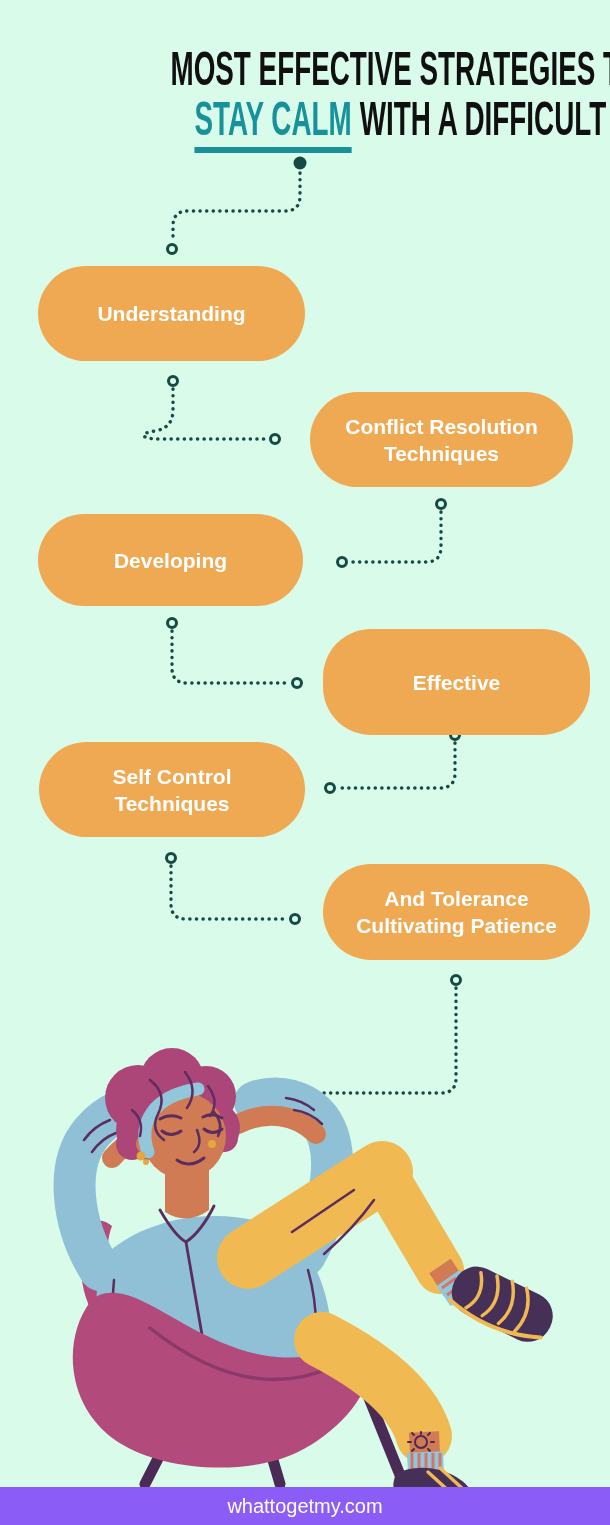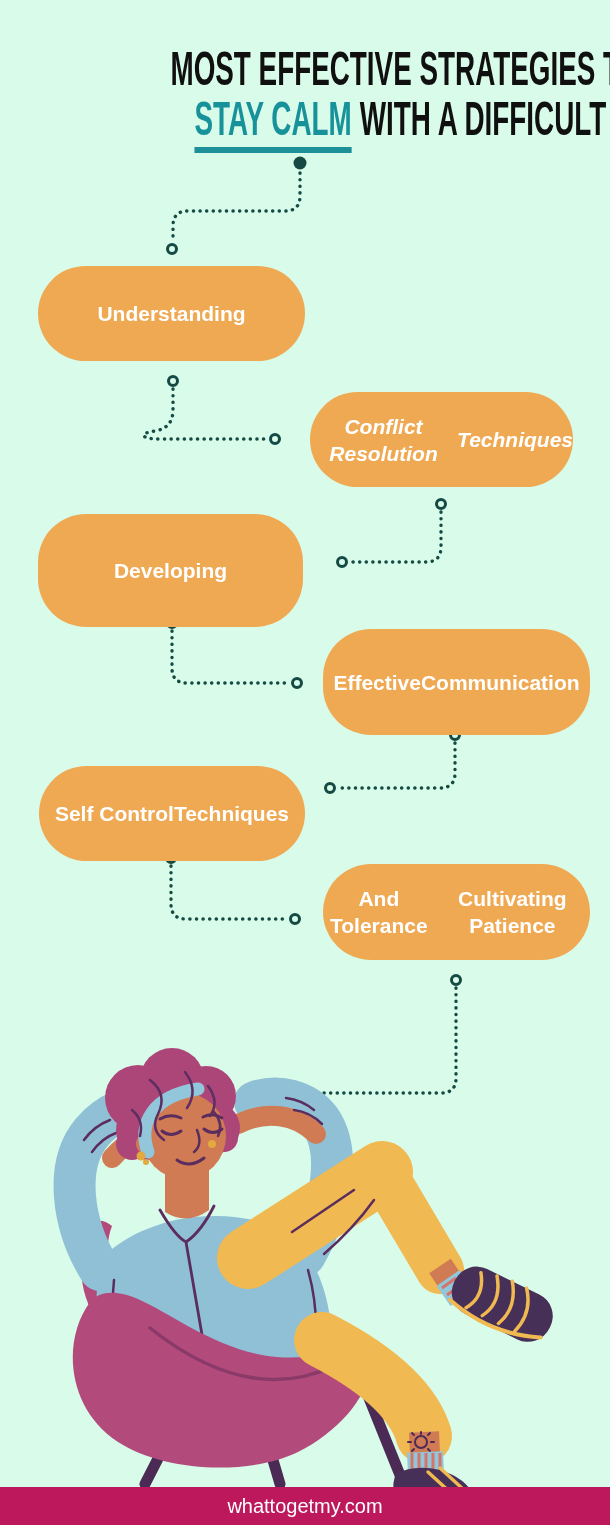--- a/index.html
+++ b/index.html
@@ -35,36 +35,36 @@
   .ring{fill:none;stroke:#144a43;stroke-width:3;}
   .startdot{fill:#144a43;}
   
   .pill{
     position:absolute;
     background:#f0a953;
     border-radius:48px;
     color:#ffffff;
     font-weight:bold;
     font-size:21px;line-height:27px;
-    display:flex;
+    display:flex;flex-direction:column;
     align-items:center;justify-content:center;
     text-align:center;
   }
   .p1{left:38px;top:266px;width:267px;height:95px;}
-  .p2{left:310px;top:392px;width:263px;height:95px;font-style:italic;}
-  .p3{left:38px;top:514px;width:265px;height:113px;}
+  .p2{left:310px;top:392px;width:263px;height:95px;}
+  .p3{left:38px;top:514px;width:265px;height:92px;}
   .p4{left:323px;top:629px;width:267px;height:106px;}
-  .p5{left:39px;top:742px;width:266px;height:95px;margin-top:24px;}
+  .p5{left:39px;top:742px;width:266px;height:95px;}
   .p6{left:323px;top:864px;width:267px;height:96px;}
   
   .illustration{position:absolute;left:0;top:1040px;width:610px;height:485px;}
   
   .footer{
     position:absolute;left:0;top:1487px;width:610px;height:38px;
-    background:#be185d;color:#ffffff;
+    background:#8b5cf6;color:#ffffff;
     font-size:20px;line-height:38px;text-align:center;
     z-index:5;
   }
 </style>
 </head>
 <body>
 
 <div class="page">
 
   <div class="title">
@@ -120,21 +120,20 @@
   </div>
   <div class="pill p2">
     <span>Conflict Resolution</span>
     <span>Techniques</span>
   </div>
   <div class="pill p3">
     <span>Developing</span>
   </div>
   <div class="pill p4">
     <span>Effective</span>
-    <span>Communication</span>
   </div>
   <div class="pill p5">
     <span>Self Control</span>
     <span>Techniques</span>
   </div>
   <div class="pill p6">
     <span>And Tolerance</span>
     <span>Cultivating Patience</span>
   </div>
 

